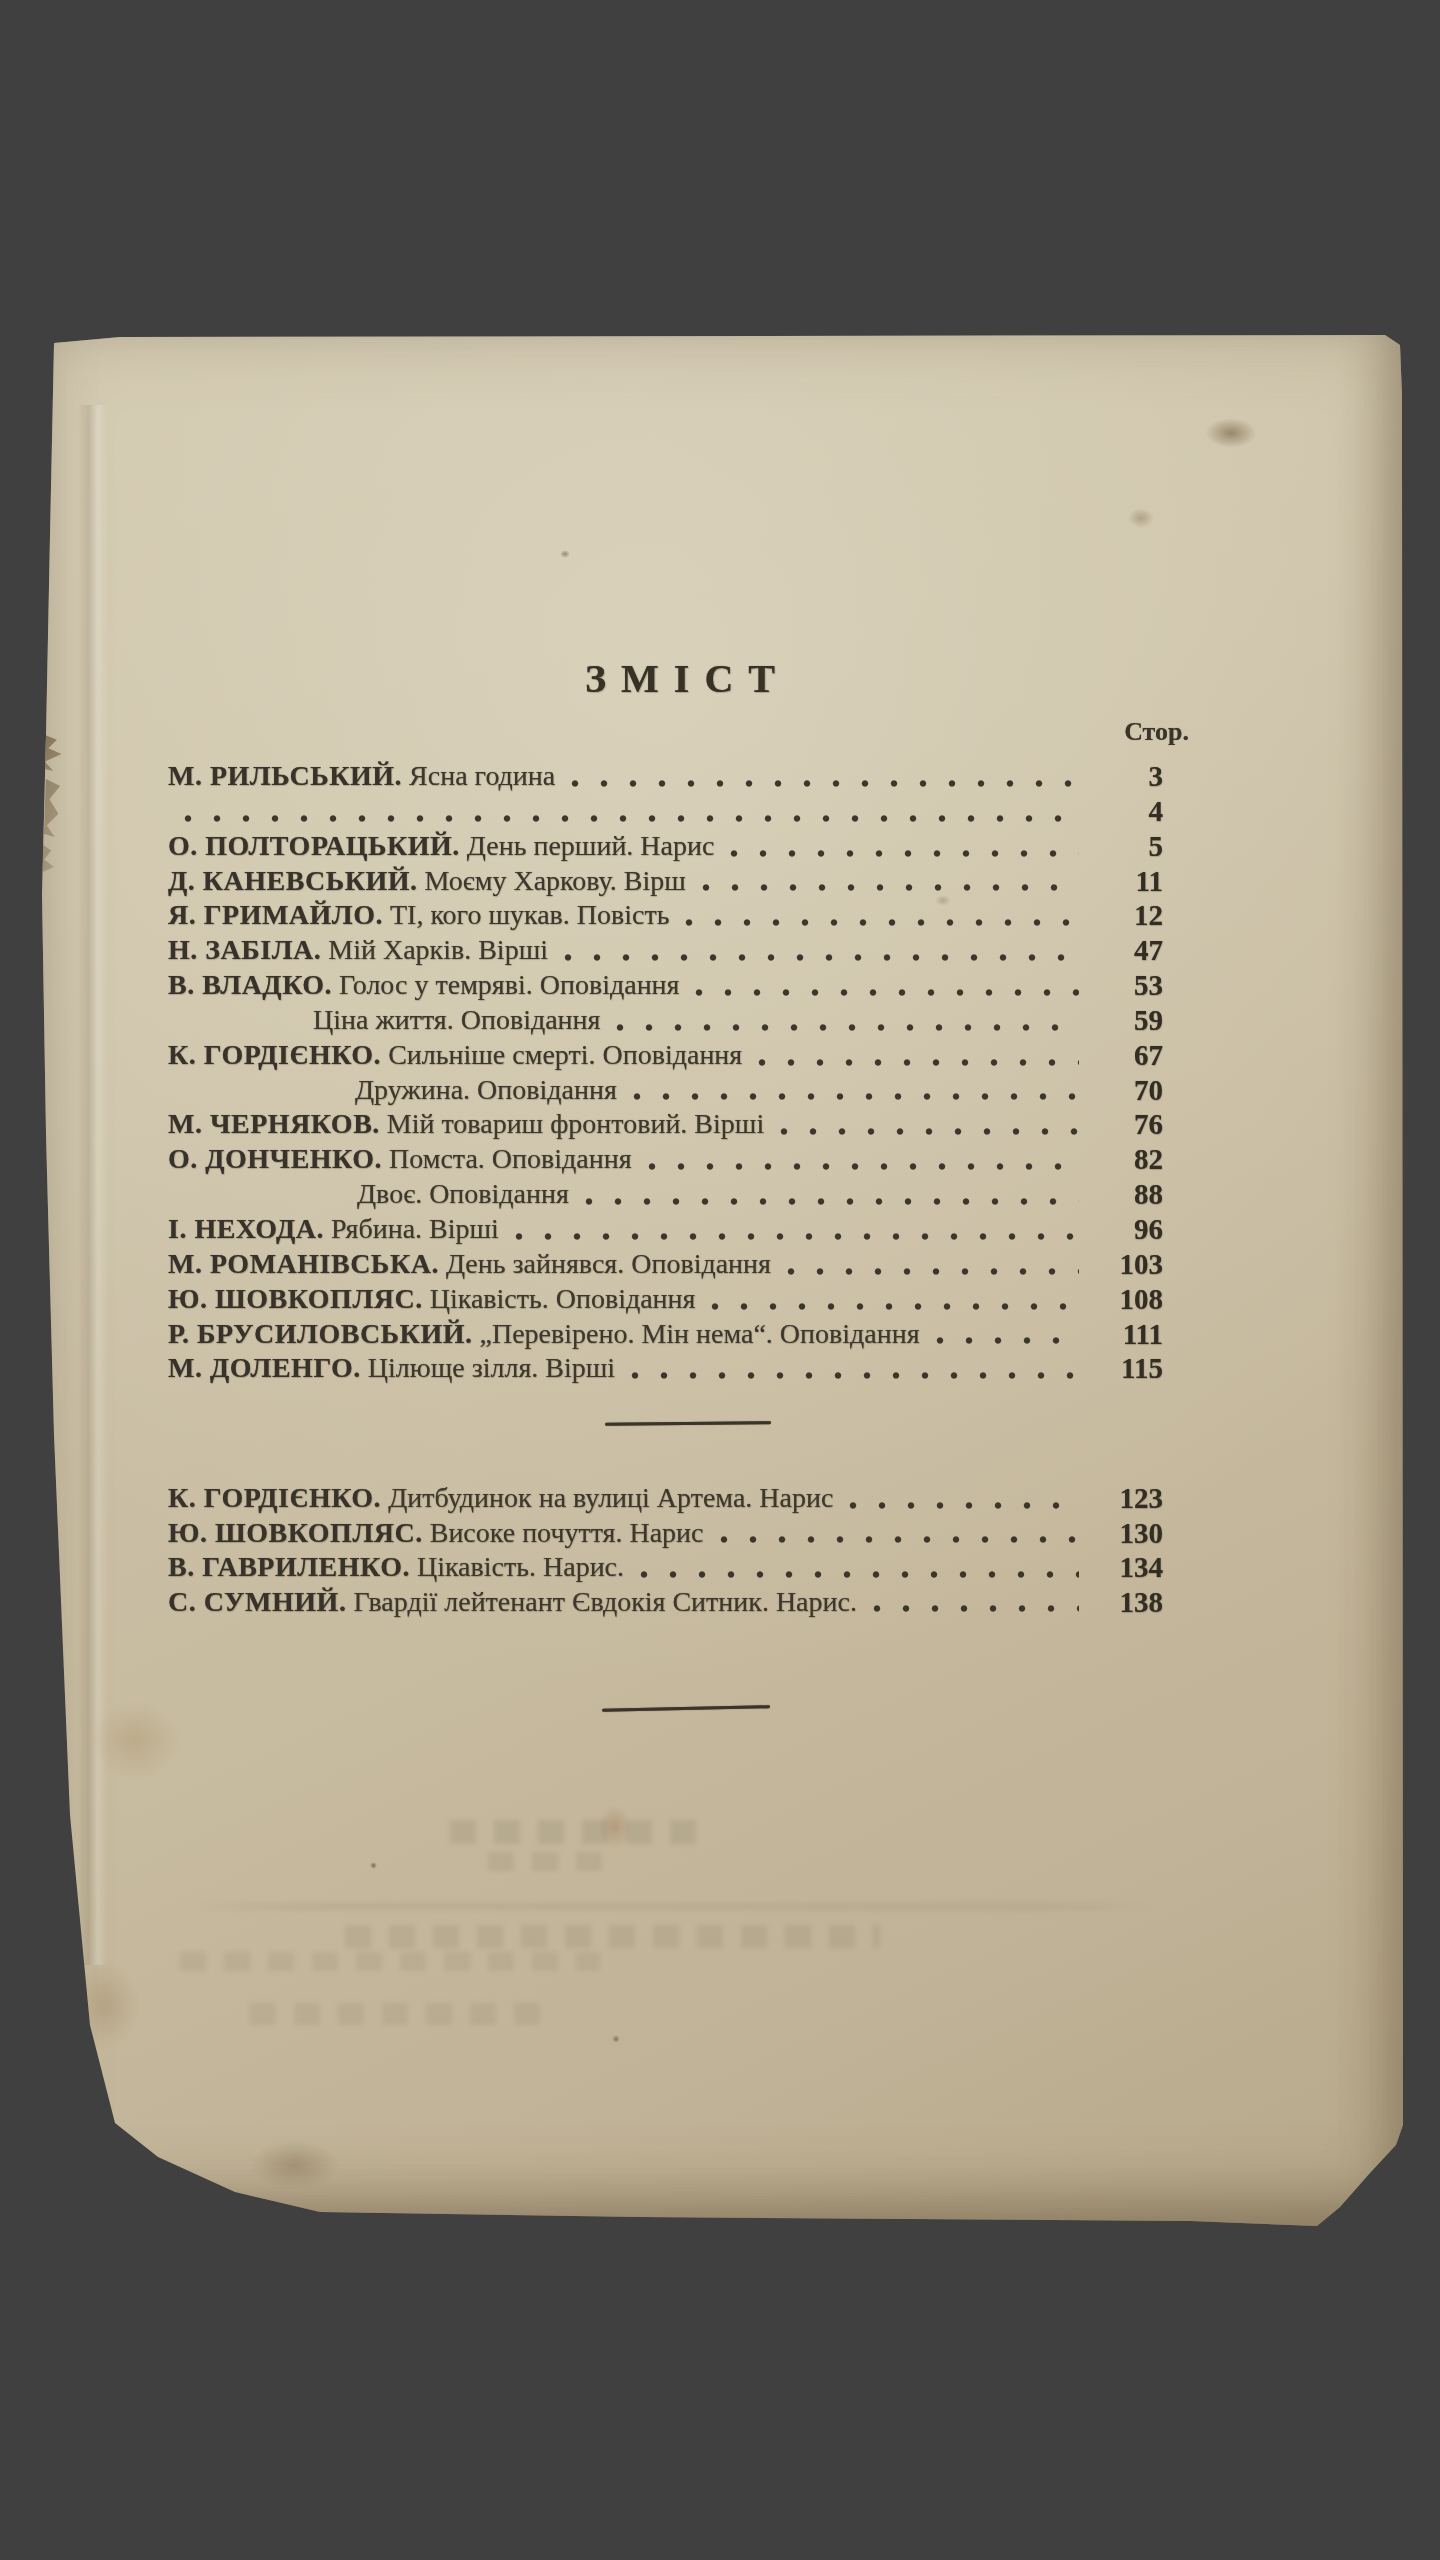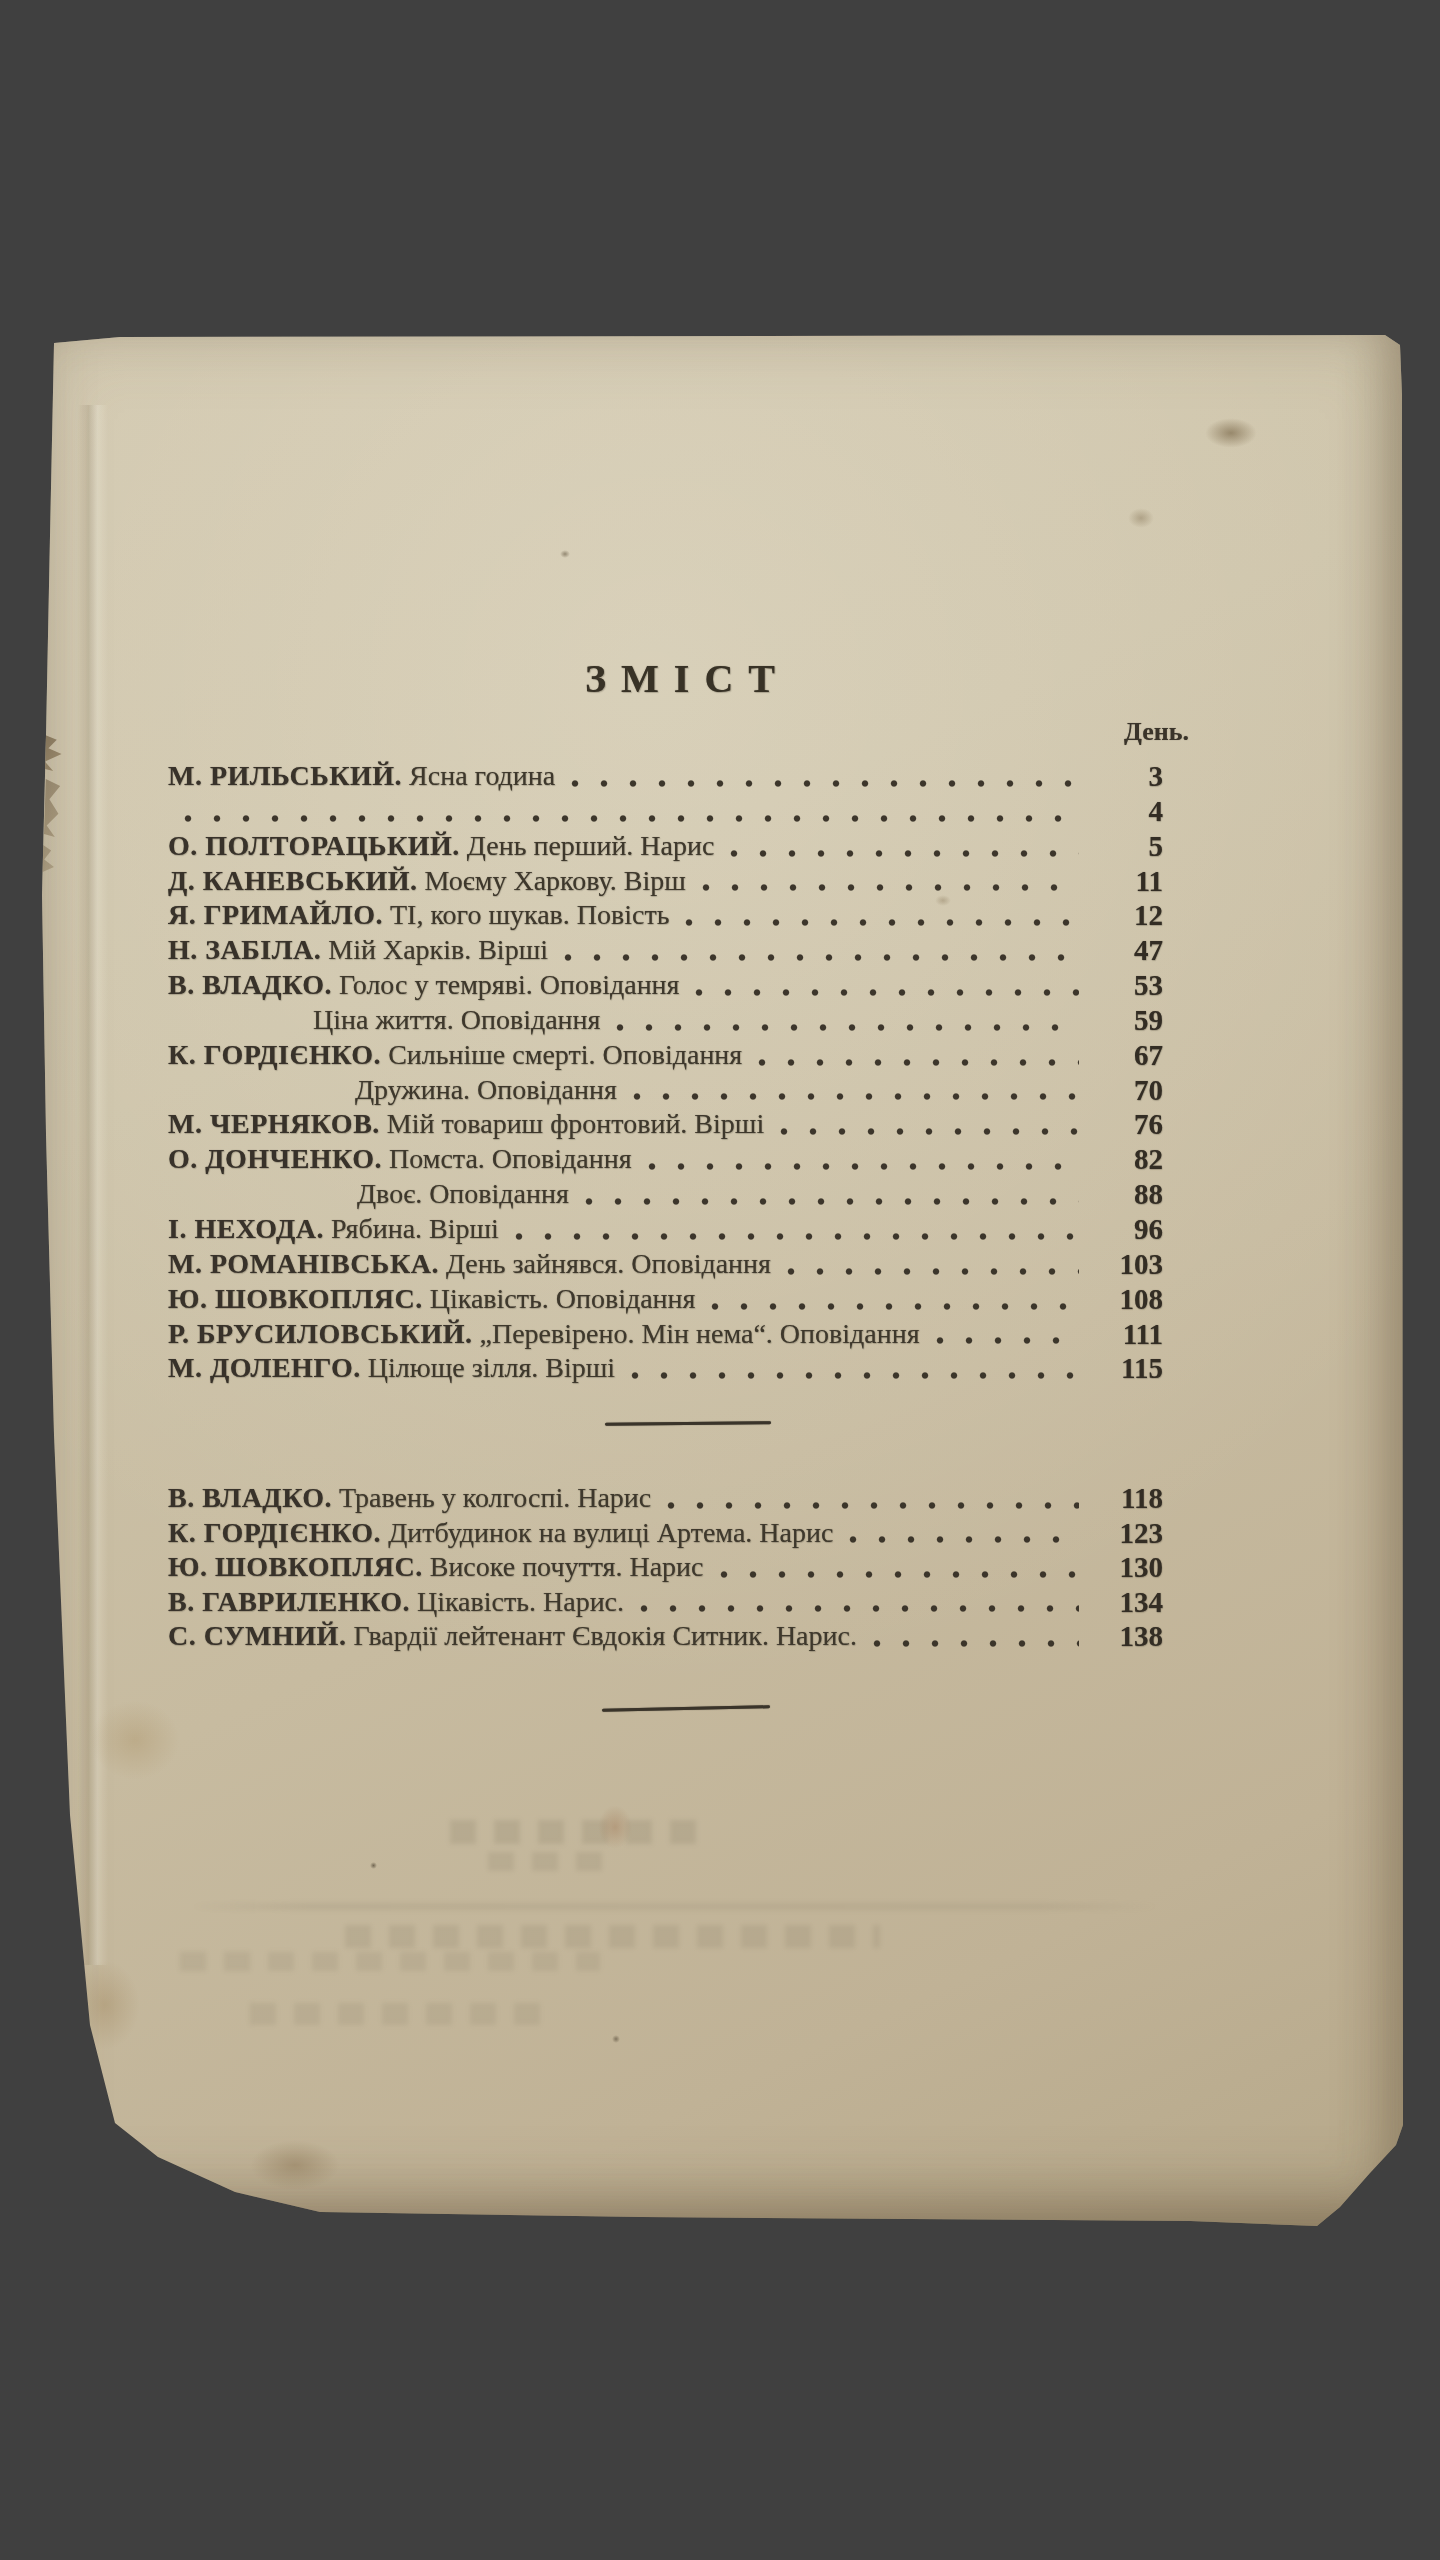--- a/index.html
+++ b/index.html
@@ -55,21 +55,21 @@
   .tear{position:absolute;background:linear-gradient(120deg,#6b5a40,#8d7b5c);opacity:.75;}
 </style>
 </head>
 <body>
 <div class="stage">
 
   <div class="page">
     <div class="crease"></div>
 
     <div class="toc-title">ЗМІСТ</div>
-    <div class="stor">День.</div>
+    <div class="stor">Стор.</div>
 
     <div class="toc s1">
     <div class="row">
       <span class="entry"><b class="author">М. РИЛЬСЬКИЙ.</b><span class="title"> Ясна година</span></span>
       <span class="leader"></span>
       <span class="num">3</span>
     </div>
 
     <div class="row">
       <span class="leader"></span>
@@ -167,25 +167,20 @@
     </div>
 
     <div class="row">
       <span class="entry"><b class="author">М. ДОЛЕНГО.</b><span class="title"> Цілюще зілля. Вірші</span></span>
       <span class="leader"></span>
       <span class="num">115</span>
     </div>
   </div>
     <div class="rule r1"></div>
     <div class="toc s2">
-    <div class="row">
-      <span class="entry"><b class="author">В. ВЛАДКО.</b><span class="title"> Травень у колгоспі. Нарис</span></span>
-      <span class="leader"></span>
-      <span class="num">118</span>
-    </div>
 
     <div class="row">
       <span class="entry"><b class="author">К. ГОРДІЄНКО.</b><span class="title"> Дитбудинок на вулиці Артема. Нарис</span></span>
       <span class="leader"></span>
       <span class="num">123</span>
     </div>
 
     <div class="row">
       <span class="entry"><b class="author">Ю. ШОВКОПЛЯС.</b><span class="title"> Високе почуття. Нарис</span></span>
       <span class="leader"></span>

